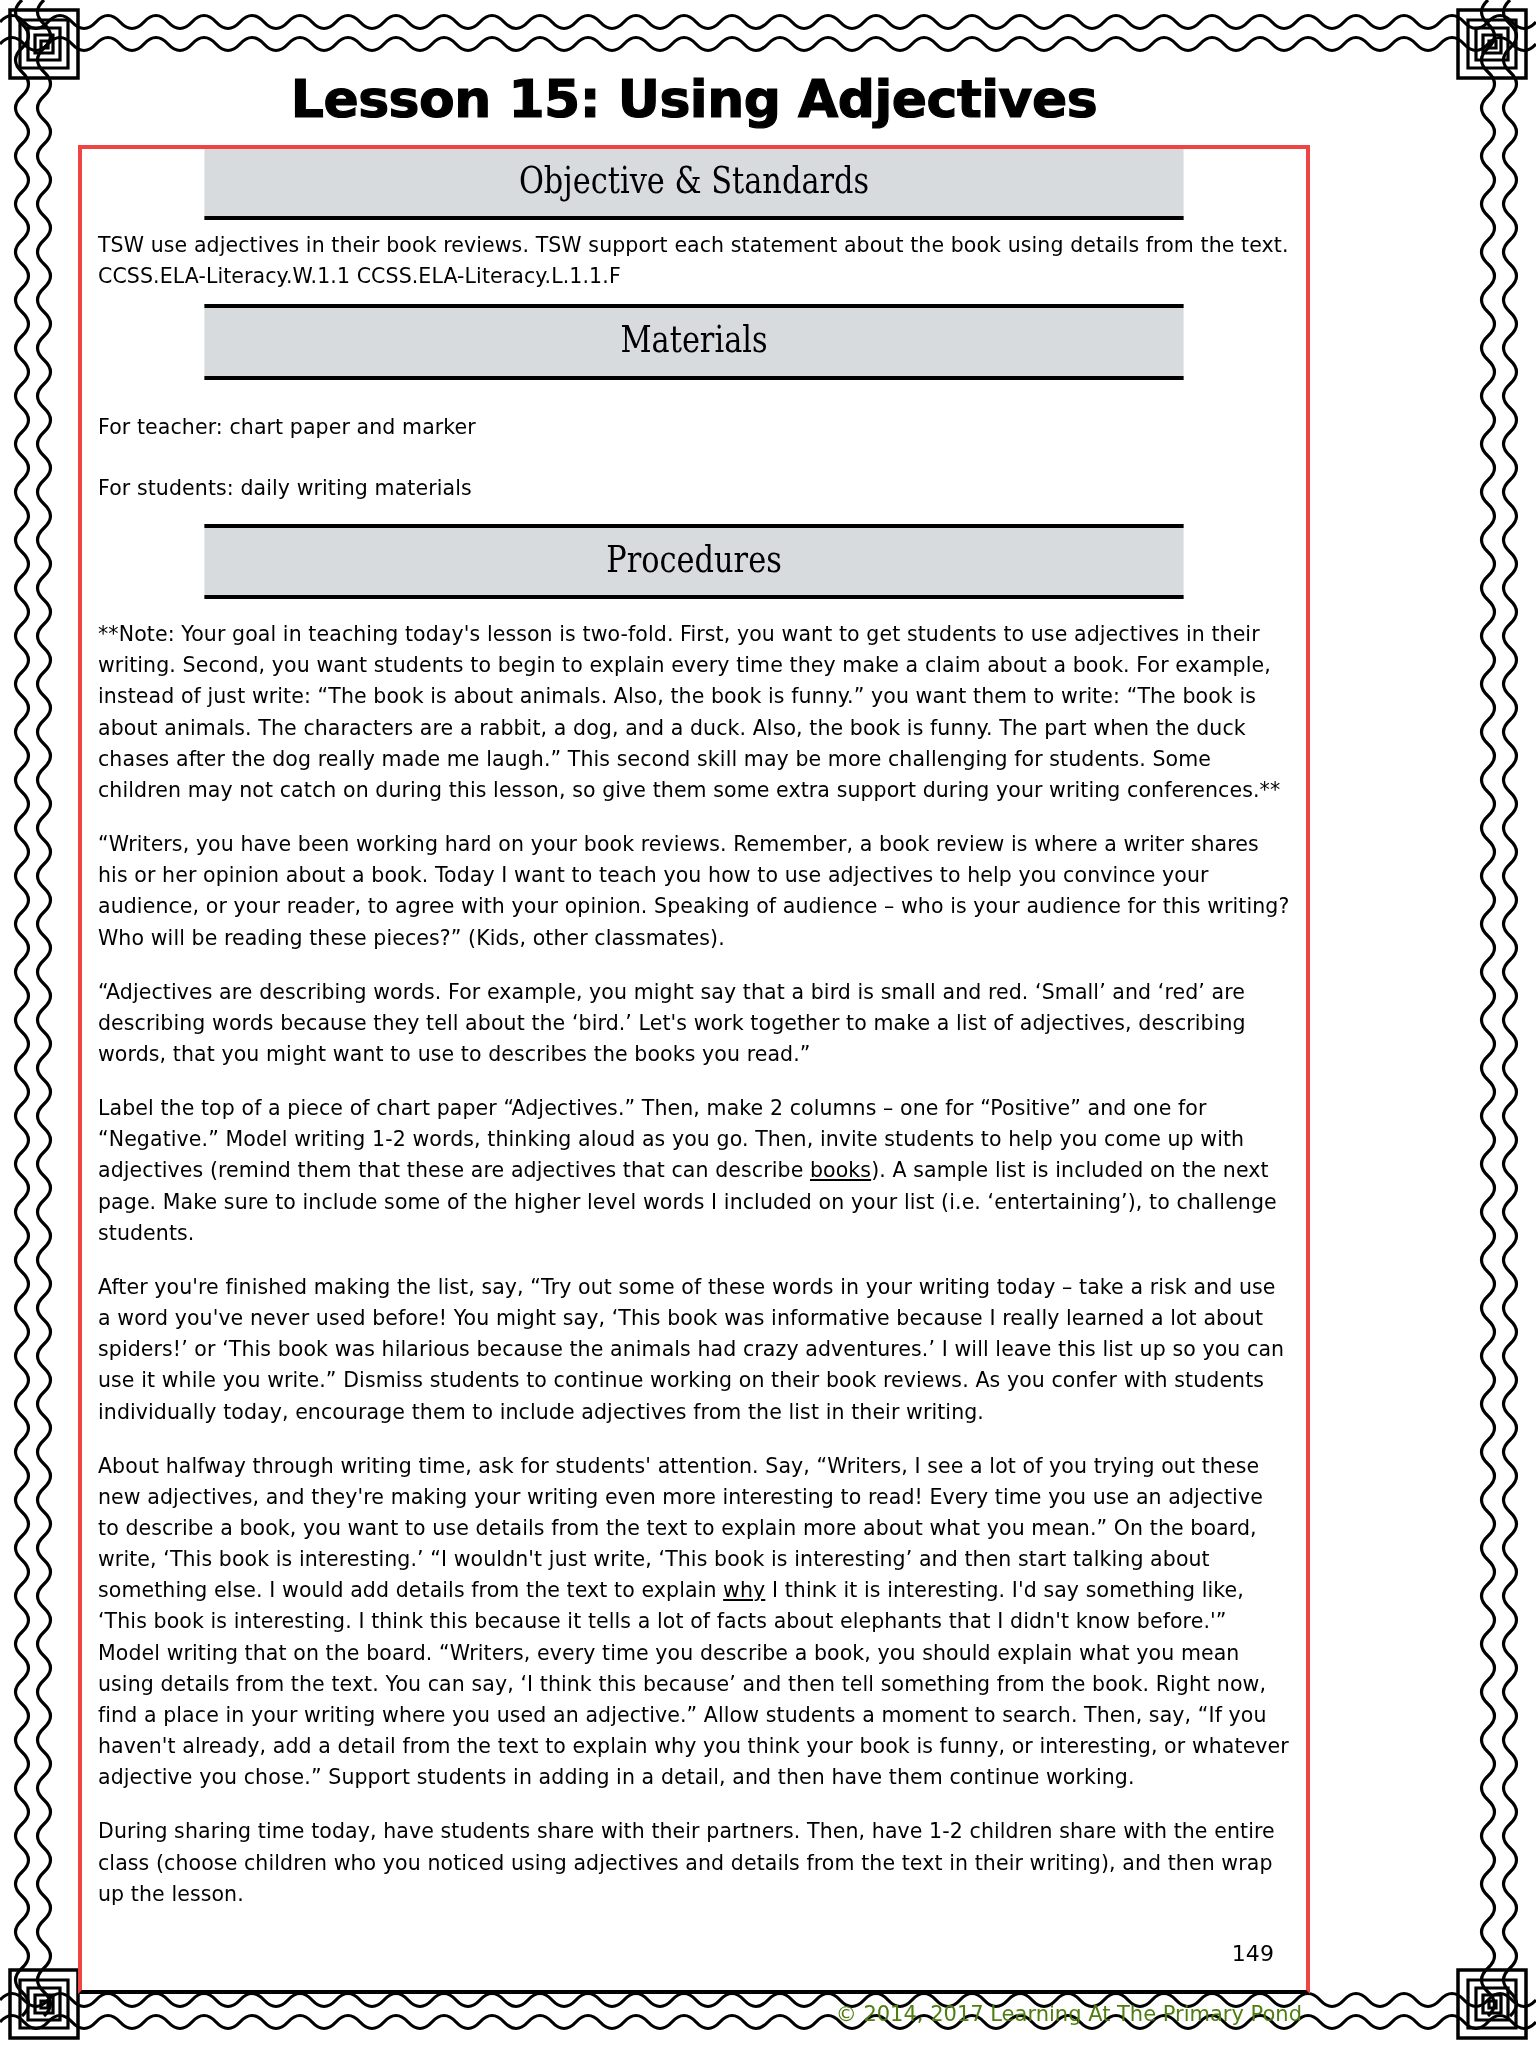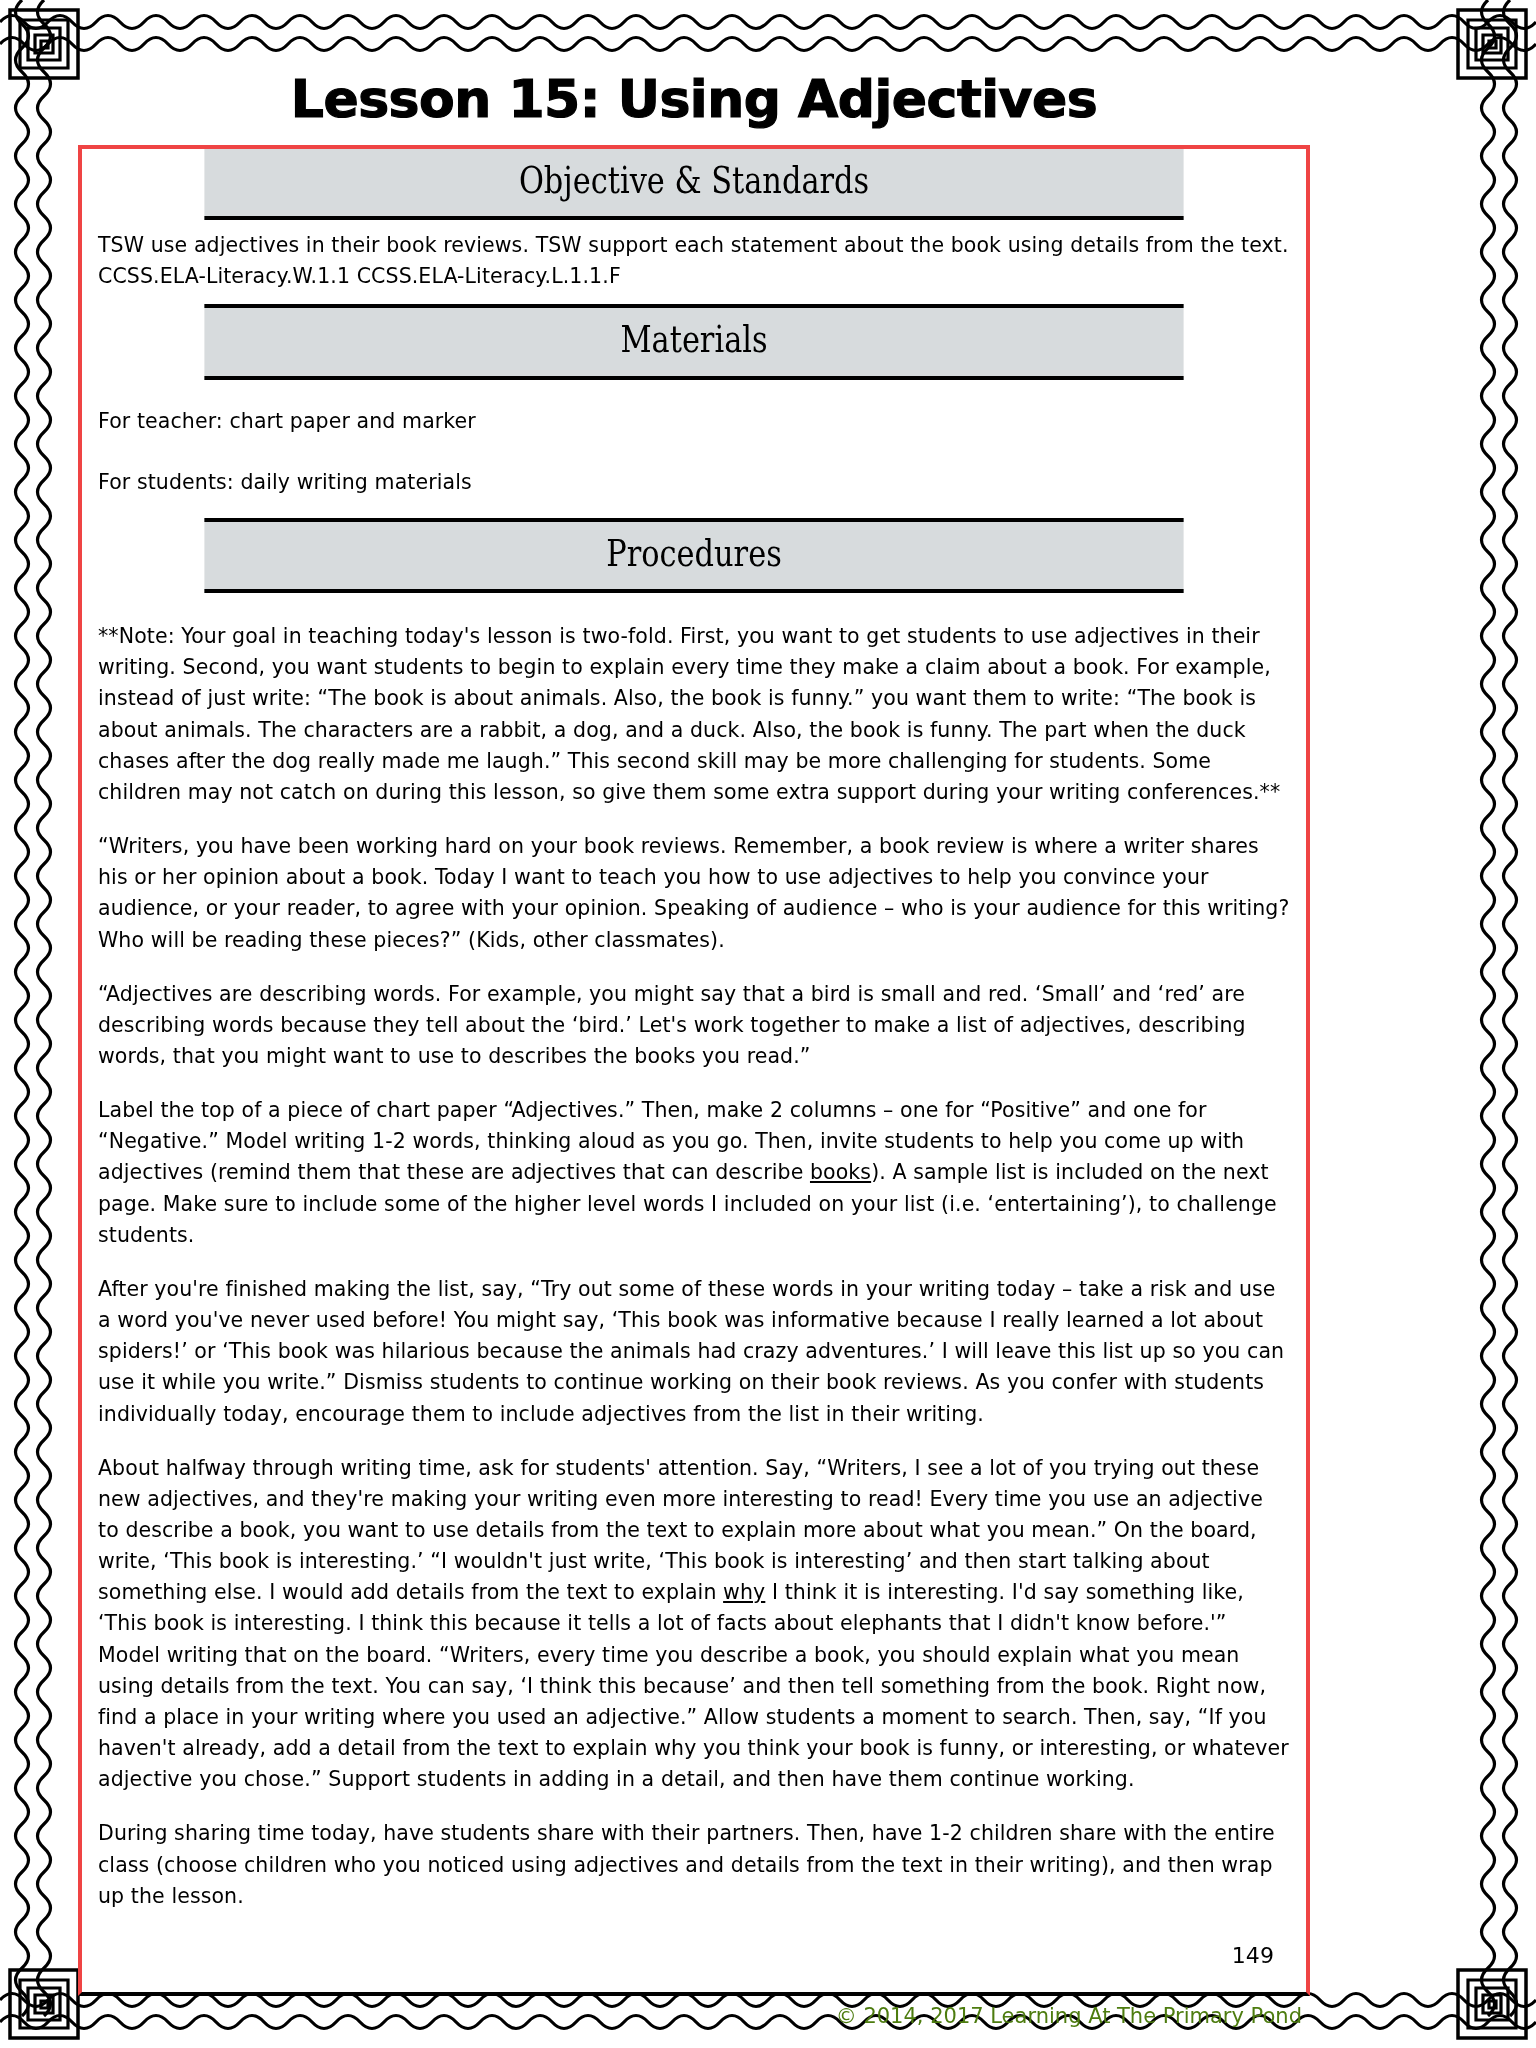--- a/index.html
+++ b/index.html
@@ -67,24 +67,24 @@
     padding:10px 16px 12px 16px;
     font-family:"DejaVu Sans", sans-serif;
     font-size:20.5px;
     line-height:1.52;
     color:#000;
     letter-spacing:0.1px;
   }
   .section-body p{margin:0 0 18px 0;}
   .section-body p:last-child{margin-bottom:0;}
   #objective-body p{margin:0;}
-  #materials-body{padding-top:26px;padding-bottom:16px;}
+  #materials-body{padding-top:26px;padding-bottom:16px;margin-top:6px;}
   #materials-body p{margin:0 0 30px 0;}
   #materials-body p:last-child{margin-bottom:4px;}
-  #procedures-body{padding-top:28px;padding-bottom:12px;min-height:1240px;position:relative;}
+  #procedures-body{padding-top:20px;padding-bottom:12px;min-height:1240px;position:relative;}
   #procedures-body p{margin:0 0 23px 0;}
   .u{text-decoration:underline;}
   #page-number{
     text-align:right;
     font-family:"DejaVu Sans", sans-serif;
     font-size:22px;
     padding:4px 16px 8px 0;
   }
   #copyright{
     text-align:right;

